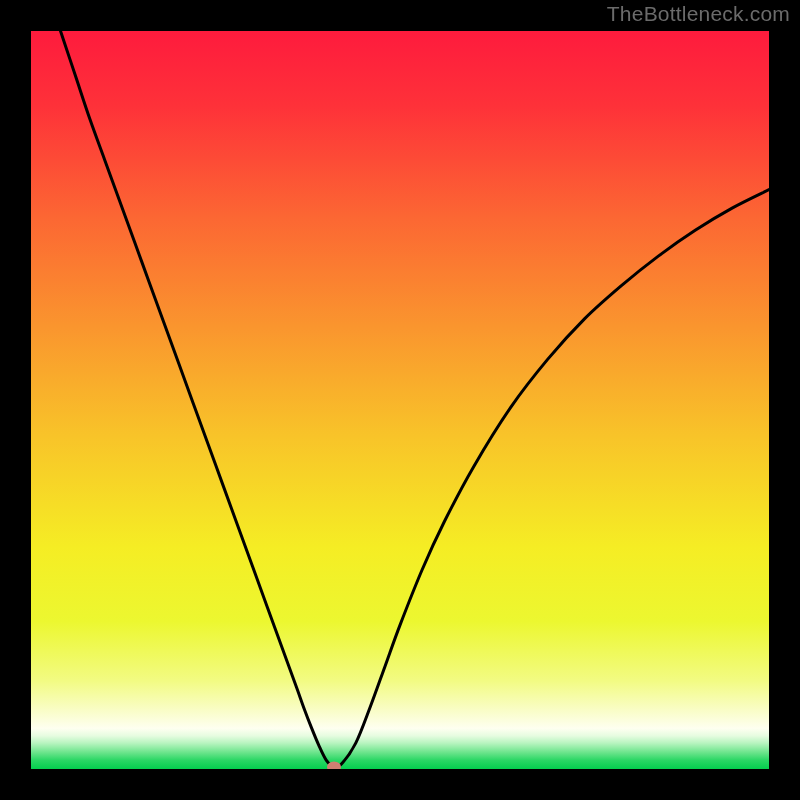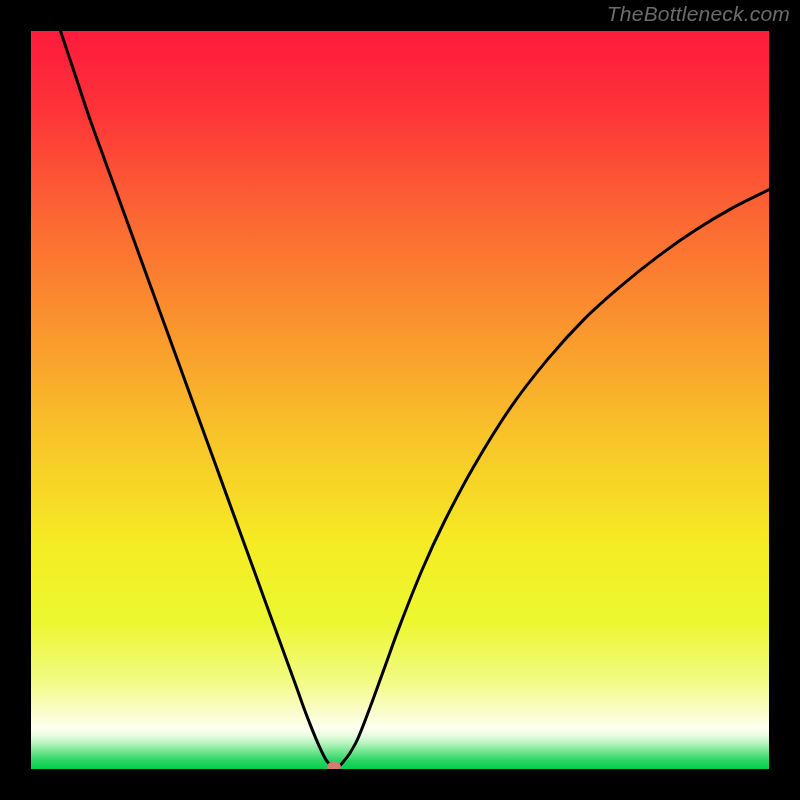--- a/index.html
+++ b/index.html
@@ -10,21 +10,20 @@
     background: #000;
     overflow: hidden;
   }
   .frame {
     position: absolute;
     left: 0;
     top: 0;
     width: 800px;
     height: 800px;
     background: #000;
-    font-style: italic;
   }
   .plot {
     position: absolute;
     left: 31px;
     top: 31px;
     width: 738px;
     height: 738px;
     overflow: hidden;
   }
   .gradient {

